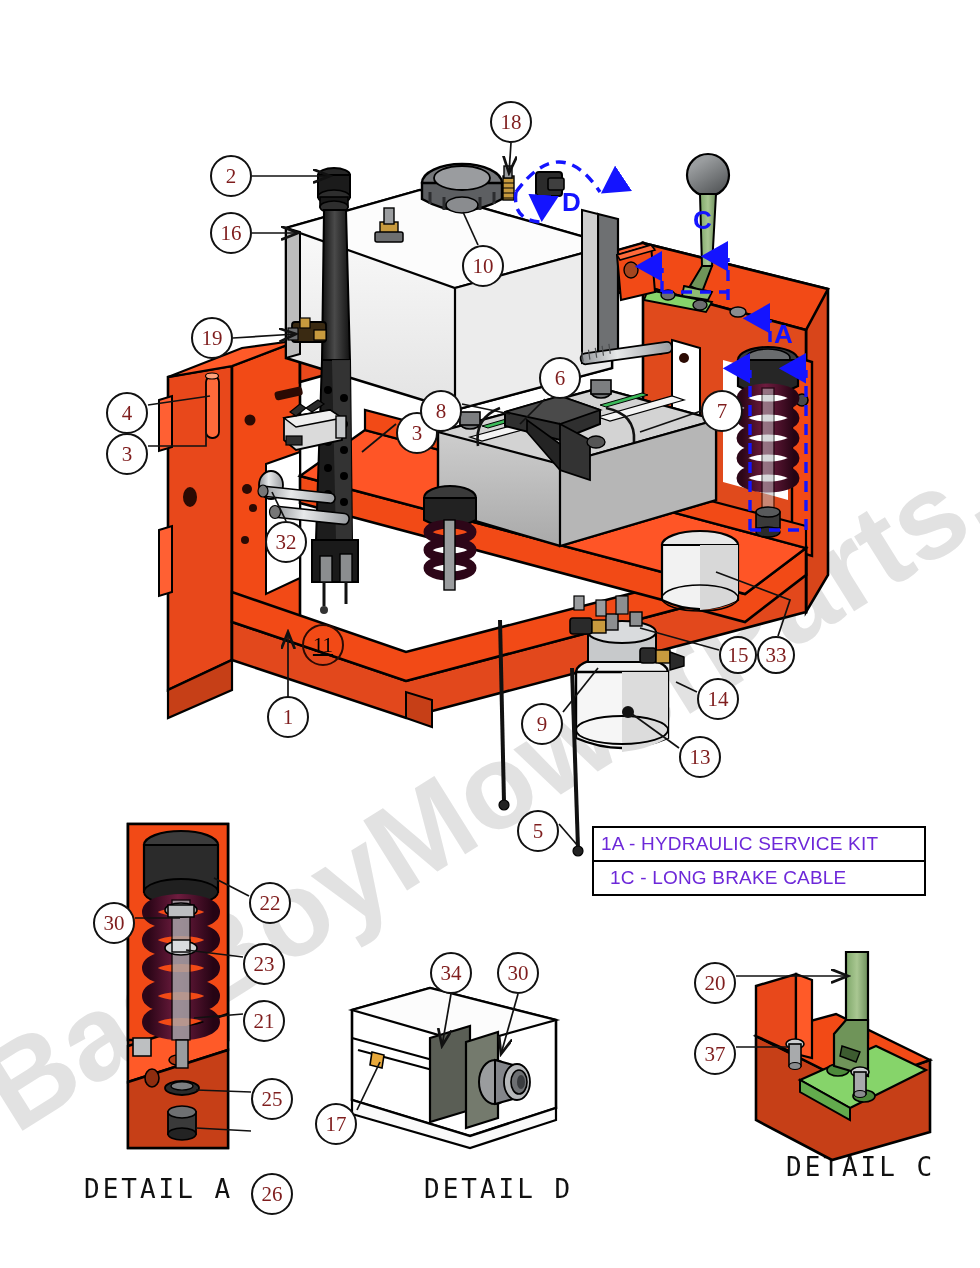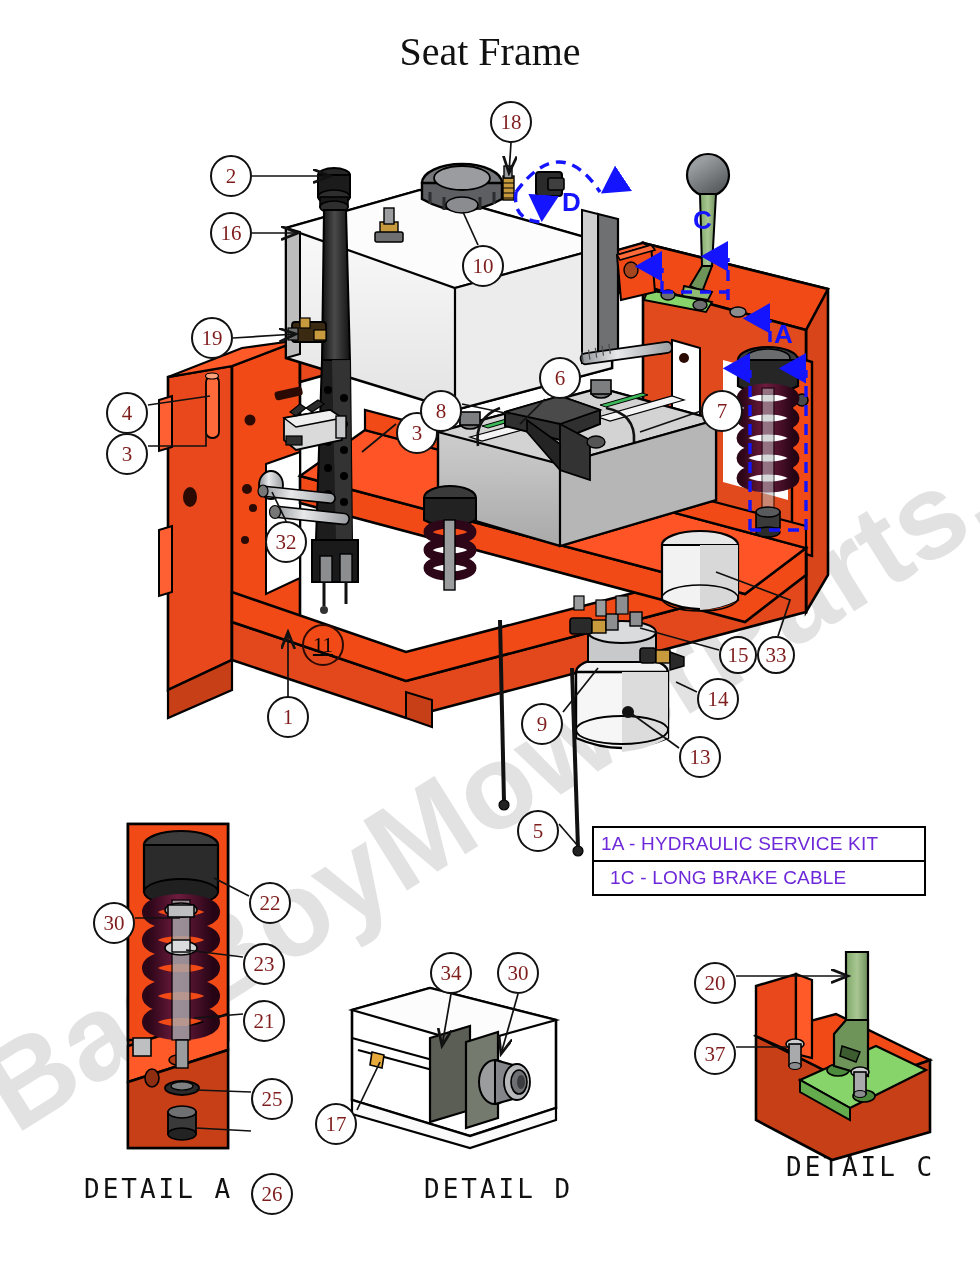--- a/index.html
+++ b/index.html
@@ -497,21 +497,20 @@
     <g stroke="#1414ff" stroke-width="3.4" fill="none" stroke-dasharray="10 7">
       <path d="M516,192 Q560,132 600,192" marker-end="url(#bluearrowD)"></path>
       <path d="M516,192 Q512,220 540,222" marker-end="url(#bluearrowD)"></path>
     </g>
 
     <text class="bl" x="774" y="343">A</text>
     <text class="bl" x="693" y="229">C</text>
     <text class="bl" x="562" y="211">D</text>
   </svg>
 
-  <div class="title">Seat Frame</div>
 
   <div class="legend">
     <div class="row">1A - HYDRAULIC SERVICE KIT</div>
     <div class="row">1C - LONG BRAKE CABLE</div>
   </div>
 
   <div class="dcap" style="left:84px;top:1174px">DETAIL  A</div>
   <div class="dcap" style="left:424px;top:1174px">DETAIL  D</div>
   <div class="dcap" style="left:786px;top:1152px">DETAIL  C</div>
 

